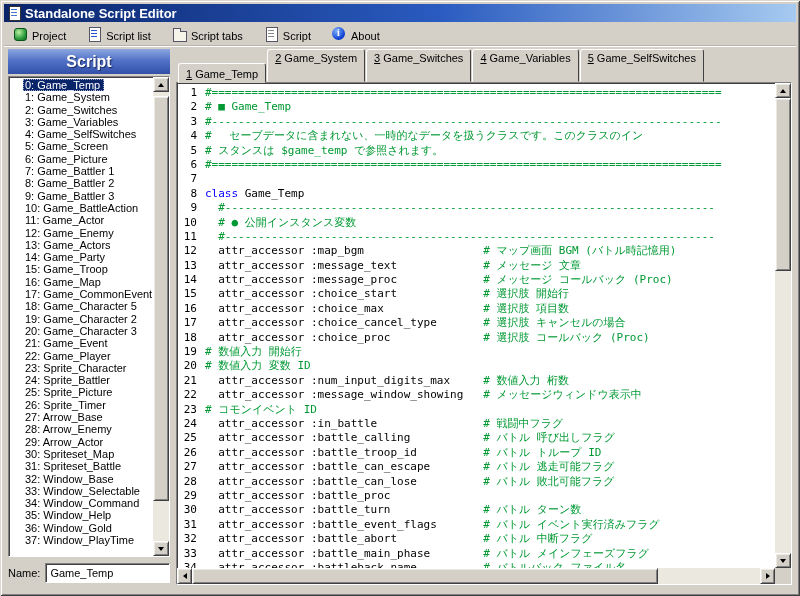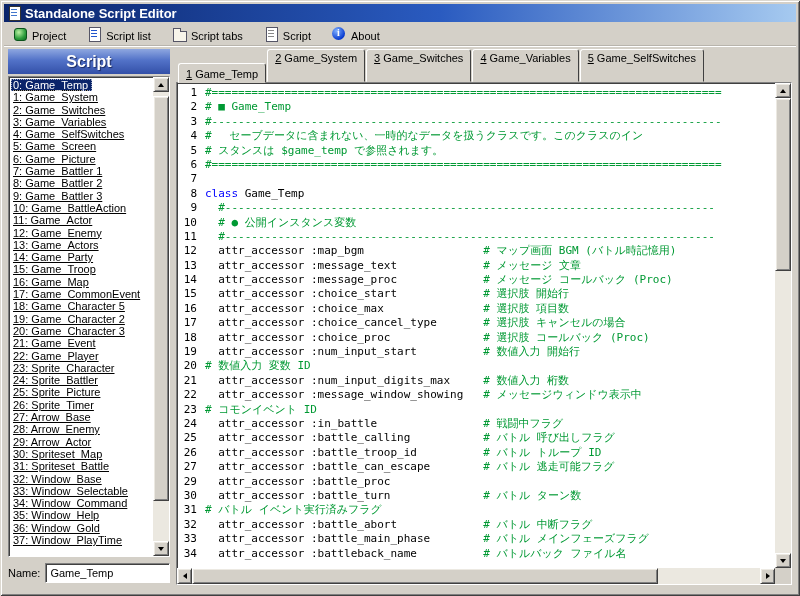--- a/index.html
+++ b/index.html
@@ -96,21 +96,21 @@
     text-align: center; line-height: 25px;
     text-shadow: 1px 1px 1px #1a2a60;
   }
   .listwrap {
     flex: 1; margin-top: 2px; min-height: 0;
     background: #fff;
     border: 1px solid; border-color: #808080 #ffffff #ffffff #808080;
     box-shadow: inset 1px 1px 0 #404040;
     display: flex;
   }
-  .list-items { flex: 1; overflow: hidden; padding: 2px 1px 1px 2px; font-size: 11px; text-decoration: underline; }
+  .list-items { flex: 1; overflow: hidden; padding: 2px 1px 1px 14px; font-size: 11px; }
   .list-item { height: 12.3px; line-height: 12.3px; white-space: nowrap; padding: 0 4px 0 2px; width: fit-content; cursor: default; }
   .list-item.sel { background: #0a246a; color: #fff; outline: 1px dotted rgba(255,255,255,.6); outline-offset: -1px; }
   .name-row { flex: 0 0 24px; display: flex; align-items: center; gap: 5px; margin-top: 4px; font-size: 11px; }
   .name-row input {
     flex: 1; min-width: 0; height: 20px;
     border: 1px solid; border-color: #808080 #ffffff #ffffff #808080;
     box-shadow: inset 1px 1px 0 #404040;
     background: #fff; font: 11px "Liberation Sans", sans-serif; padding: 1px 4px;
     outline: none;
   }
@@ -287,32 +287,33 @@
             <div class="code-line"><span class="ln">9</span><span class="tok-com">  #--------------------------------------------------------------------------</span></div>
             <div class="code-line"><span class="ln">10</span><span class="tok-com">  # ● 公開インスタンス変数</span></div>
             <div class="code-line"><span class="ln">11</span><span class="tok-com">  #--------------------------------------------------------------------------</span></div>
             <div class="code-line"><span class="ln">12</span><span class="tok-code">  attr_accessor :map_bgm                  </span><span class="tok-com"># マップ画面 BGM (バトル時記憶用)</span></div>
             <div class="code-line"><span class="ln">13</span><span class="tok-code">  attr_accessor :message_text             </span><span class="tok-com"># メッセージ 文章</span></div>
             <div class="code-line"><span class="ln">14</span><span class="tok-code">  attr_accessor :message_proc             </span><span class="tok-com"># メッセージ コールバック (Proc)</span></div>
             <div class="code-line"><span class="ln">15</span><span class="tok-code">  attr_accessor :choice_start             </span><span class="tok-com"># 選択肢 開始行</span></div>
             <div class="code-line"><span class="ln">16</span><span class="tok-code">  attr_accessor :choice_max               </span><span class="tok-com"># 選択肢 項目数</span></div>
             <div class="code-line"><span class="ln">17</span><span class="tok-code">  attr_accessor :choice_cancel_type       </span><span class="tok-com"># 選択肢 キャンセルの場合</span></div>
             <div class="code-line"><span class="ln">18</span><span class="tok-code">  attr_accessor :choice_proc              </span><span class="tok-com"># 選択肢 コールバック (Proc)</span></div>
-            <div class="code-line"><span class="ln">19</span><span class="tok-code">  attr_accessor :num_input_start          </span><span class="tok-com"># 数値入力 開始行</span></div>
+            <div class="code-line"><span class="ln">19</span><span class="tok-com"># 数値入力 開始行</span></div>
             <div class="code-line"><span class="ln">20</span><span class="tok-com"># 数値入力 変数 ID</span></div>
             <div class="code-line"><span class="ln">21</span><span class="tok-code">  attr_accessor :num_input_digits_max     </span><span class="tok-com"># 数値入力 桁数</span></div>
             <div class="code-line"><span class="ln">22</span><span class="tok-code">  attr_accessor :message_window_showing   </span><span class="tok-com"># メッセージウィンドウ表示中</span></div>
             <div class="code-line"><span class="ln">23</span><span class="tok-com"># コモンイベント ID</span></div>
             <div class="code-line"><span class="ln">24</span><span class="tok-code">  attr_accessor :in_battle                </span><span class="tok-com"># 戦闘中フラグ</span></div>
             <div class="code-line"><span class="ln">25</span><span class="tok-code">  attr_accessor :battle_calling           </span><span class="tok-com"># バトル 呼び出しフラグ</span></div>
             <div class="code-line"><span class="ln">26</span><span class="tok-code">  attr_accessor :battle_troop_id          </span><span class="tok-com"># バトル トループ ID</span></div>
             <div class="code-line"><span class="ln">27</span><span class="tok-code">  attr_accessor :battle_can_escape        </span><span class="tok-com"># バトル 逃走可能フラグ</span></div>
+            <div class="code-line"><span class="ln">28</span><span class="tok-code">  attr_accessor :battle_can_lose          </span><span class="tok-com"># バトル 敗北可能フラグ</span></div>
             <div class="code-line"><span class="ln">29</span><span class="tok-code">  attr_accessor :battle_proc              </span></div>
             <div class="code-line"><span class="ln">30</span><span class="tok-code">  attr_accessor :battle_turn              </span><span class="tok-com"># バトル ターン数</span></div>
-            <div class="code-line"><span class="ln">31</span><span class="tok-com"># バトル イベント実行済みフラグ</span></div>
+            <div class="code-line"><span class="ln">31</span><span class="tok-code">  attr_accessor :battle_event_flags       </span><span class="tok-com"># バトル イベント実行済みフラグ</span></div>
             <div class="code-line"><span class="ln">32</span><span class="tok-code">  attr_accessor :battle_abort             </span><span class="tok-com"># バトル 中断フラグ</span></div>
             <div class="code-line"><span class="ln">33</span><span class="tok-code">  attr_accessor :battle_main_phase        </span><span class="tok-com"># バトル メインフェーズフラグ</span></div>
             <div class="code-line"><span class="ln">34</span><span class="tok-code">  attr_accessor :battleback_name          </span><span class="tok-com"># バトルバック ファイル名</span></div>
           </div>
         <div class="sb-v editor-vsb">
           <div class="sb-btn">
               <div class="arr arr-up"></div>
             </div>
           <div class="sb-track">
             <div class="sb-thumb" style="top:0;height:38%;"></div>

